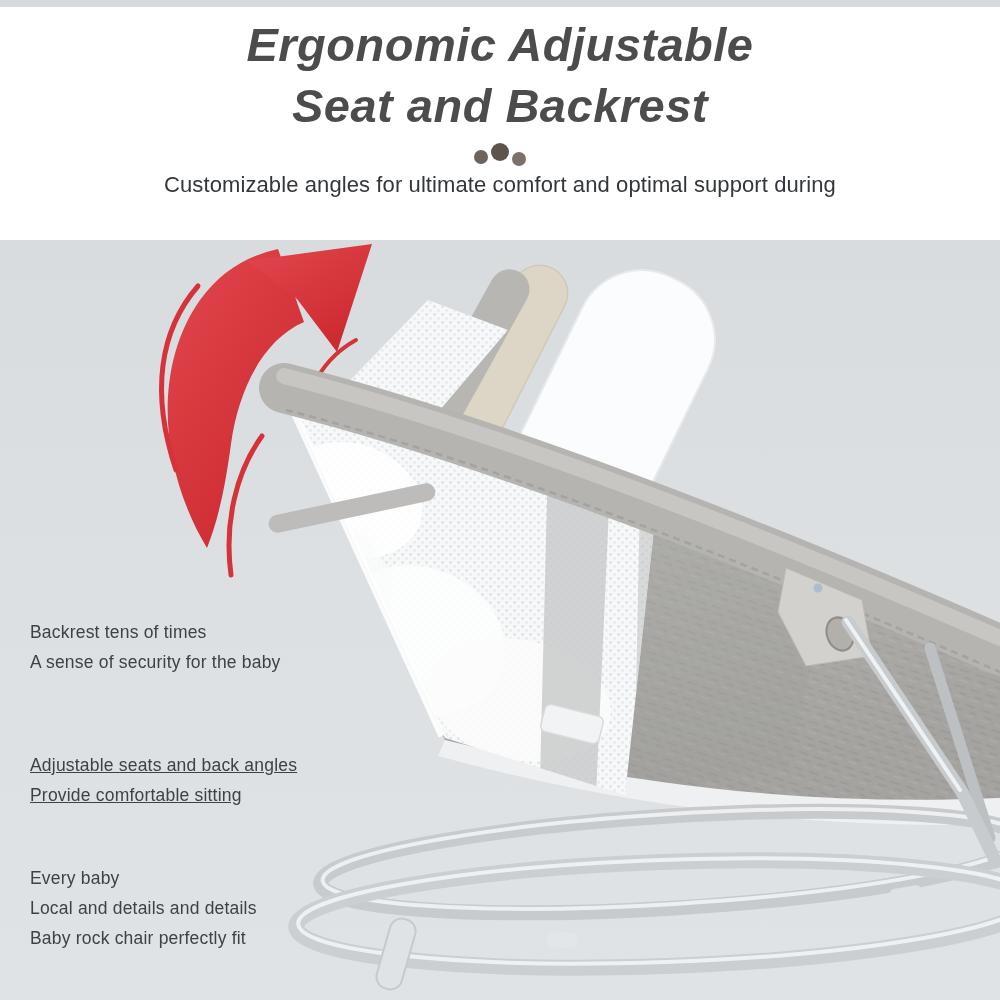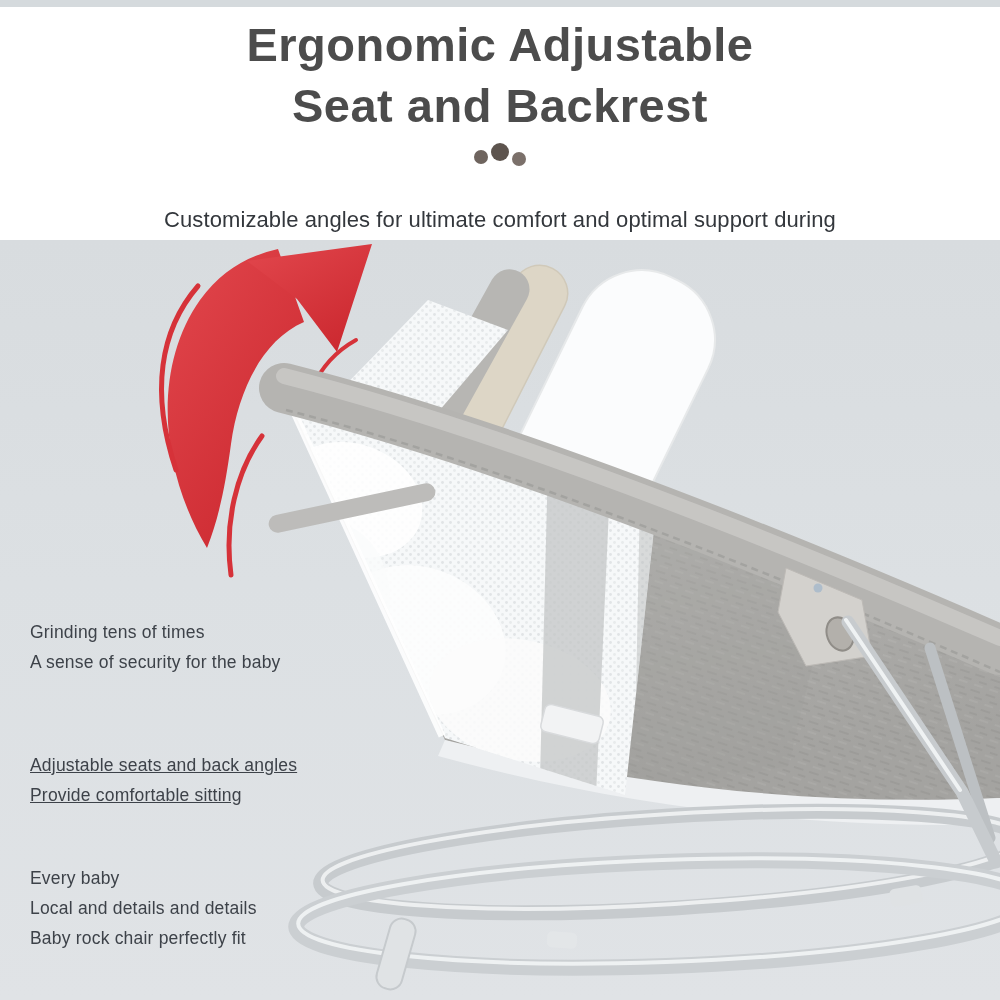--- a/index.html
+++ b/index.html
@@ -11,34 +11,35 @@
   }
   .top-strip{
     position:absolute; top:0; left:0; width:1000px; height:7px;
     background:#d5dadd;
   }
   .title{
     position:absolute; top:14px; left:0; width:1000px;
     text-align:center; color:#4c4c4c;
     font-size:47px; line-height:61px; font-weight:bold;
     letter-spacing:0.5px;
+    font-style:italic;
   }
   .title span{ display:block; }
   .dots{
     position:absolute; top:143px; left:0; width:1000px; height:24px;
     display:flex; justify-content:center; align-items:flex-start; gap:3px;
   }
   .dot{ border-radius:50%; }
   .dot-1{ width:14px; height:14px; background:#6e645e; margin-top:7px; }
   .dot-2{ width:18px; height:18px; background:#5d544e; margin-top:0; }
   .dot-3{ width:14px; height:14px; background:#7b706a; margin-top:9px; }
   .subtitle{
     position:absolute; top:171px; left:0; width:1000px;
     text-align:center; color:#33373c; font-size:22px; line-height:28px;
-    font-weight:500; letter-spacing:0.1px;margin-top:35px;
+    font-weight:500; letter-spacing:0.1px;
   }
   .subtitle span{ display:block; }
   .photo-area{
     position:absolute; top:240px; left:0; width:1000px; height:760px;
     background:linear-gradient(180deg,#d8dcdf 0%, #dce0e3 45%, #e0e3e6 100%);
   }
   .photo-area svg{ position:absolute; top:0; left:0; }
   .note{
     position:absolute; left:30px; color:#3d4249;
     font-size:17.5px; line-height:30px; letter-spacing:0.2px; font-weight:500;
@@ -155,21 +156,21 @@
         <ellipse cx="664" cy="914" rx="368" ry="52" transform="rotate(-2 664 914)" fill="none" stroke="#cbcfd2" stroke-width="16"></ellipse>
         <ellipse cx="664" cy="911" rx="366" ry="51" transform="rotate(-2 664 911)" fill="none" stroke="#f2f4f5" stroke-width="4" opacity="0.9"></ellipse>
         <rect x="-16" y="-9" width="32" height="18" rx="5" transform="translate(906,896) rotate(-10)" fill="#dfe2e4"></rect>
         <rect x="-15" y="-8" width="30" height="16" rx="5" transform="translate(562,940) rotate(4)" fill="#e3e6e8"></rect>
         <rect x="-13" y="-36" width="26" height="72" rx="12" transform="translate(396,954) rotate(16)" fill="#e0e3e5" stroke="#c6cacd" stroke-width="2"></rect>
       </g>
     </svg>
   </div>
 
   <div class="note note-1">
-    <div>Grinding tens of times</div>
+    <div>Backrest tens of times</div>
     <div>A sense of security for the baby</div>
   </div>
 
   <div class="note note-2">
     <div>Adjustable seats and back angles</div>
     <div>Provide comfortable sitting</div>
   </div>
 
   <div class="note note-3">
     <div>Every baby</div>

